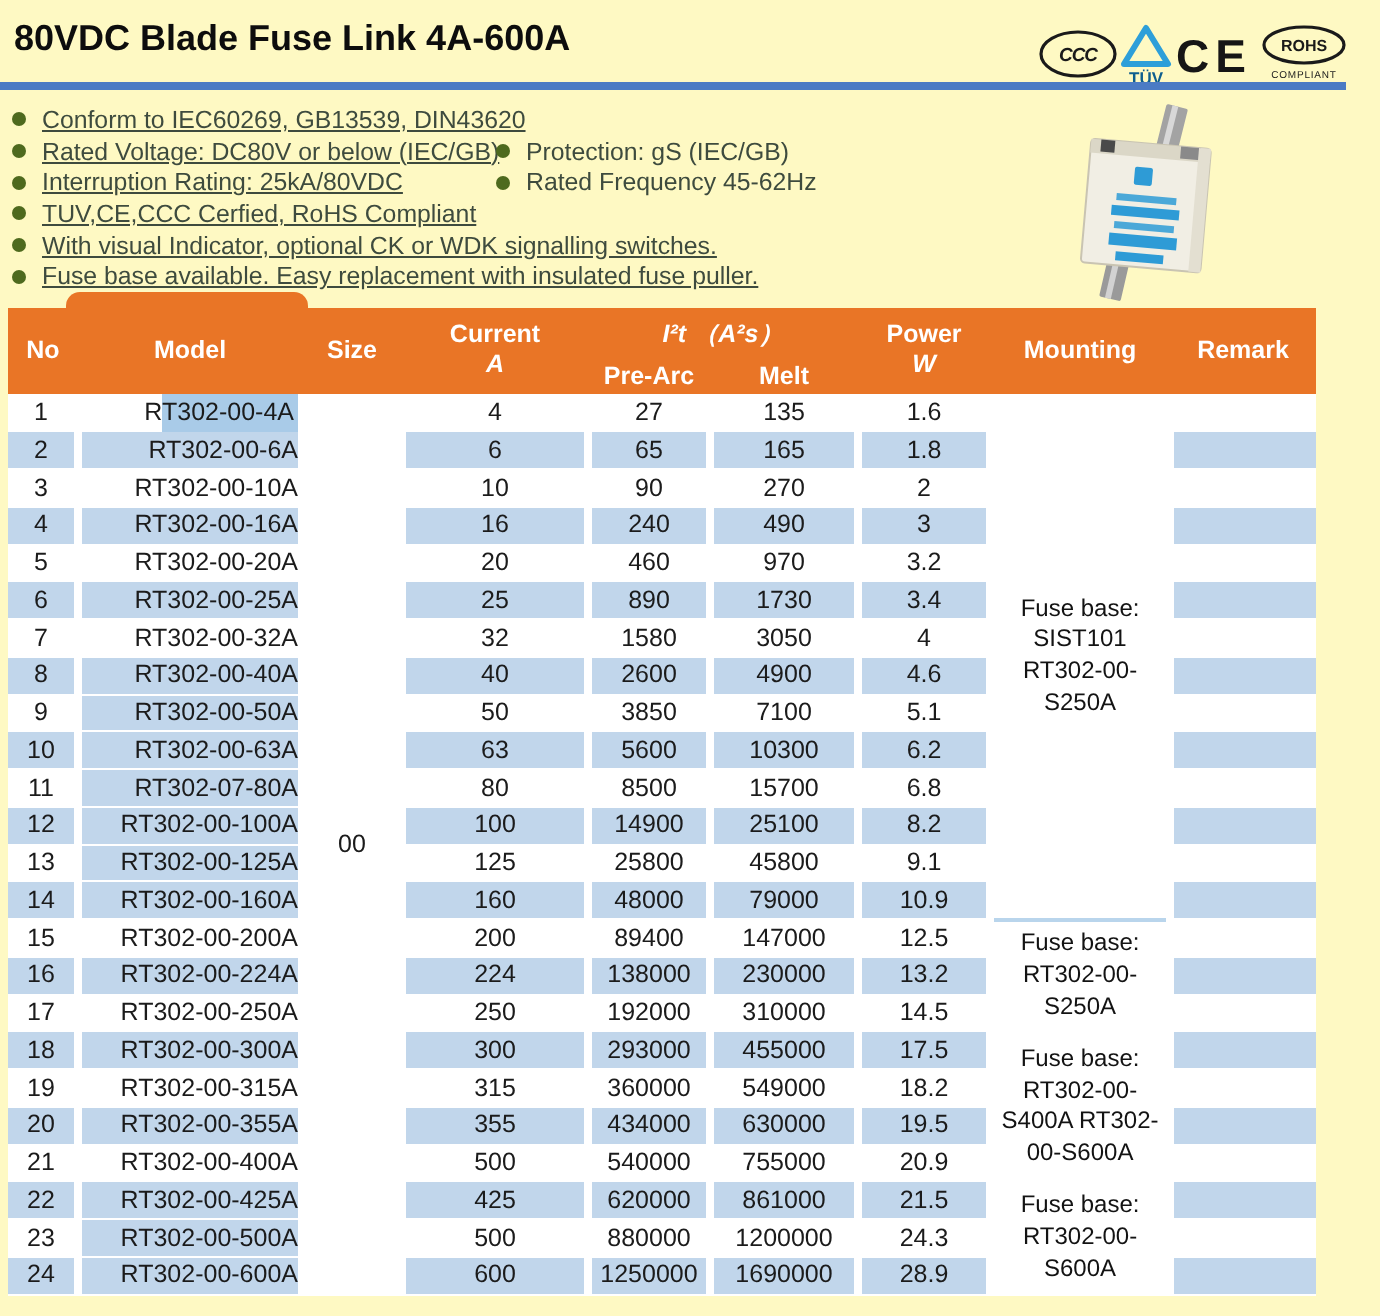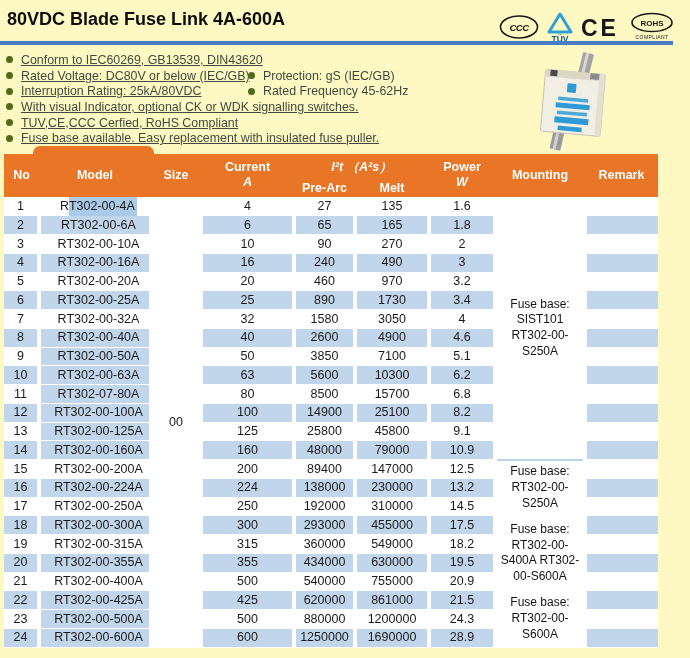--- a/index.html
+++ b/index.html
@@ -1,21 +1,21 @@
 <!DOCTYPE html>
 <html><head>
 <meta charset="utf-8">
 <style>
   html,body{margin:0;padding:0;}
   body{width:690px;height:658px;background:#fff;font-family:"Liberation Sans",sans-serif;overflow:hidden;}
   .page{position:relative;width:690px;height:658px;background:#fef9c3;}
 
   .title{position:absolute;left:7px;top:9px;font-size:18px;font-weight:bold;color:#0d0d0d;}
 
-  .certs{position:absolute;left:498px;top:11px;width:176px;height:32px;display:flex;align-items:center;justify-content:space-between;}
+  .certs{position:absolute;left:498px;top:11px;width:176px;height:32px;display:flex;align-items:center;justify-content:flex-end;}
   .certs svg{display:block;}
 
   .divider{position:absolute;left:0;top:41px;width:673px;height:4px;background:#4B7BC4;}
 
   #features{position:absolute;left:6px;top:52px;}
   .feat-row{display:flex;height:15.7px;align-items:center;font-size:12.4px;color:#3E4B3E;}
   .feat-cell{display:flex;align-items:center;white-space:nowrap;}
   .feat-left{width:242px;text-decoration:underline;}
   .dot{width:7px;height:7px;border-radius:50%;background:#4E6A1E;margin-right:8px;flex:none;}
 
@@ -26,21 +26,21 @@
   table{position:relative;margin-top:8px;border-collapse:collapse;table-layout:fixed;width:654px;}
   thead th{background:#E97526;color:#fff;font-size:12.5px;font-weight:bold;text-align:center;padding:0;border:0;vertical-align:middle;}
   tr.h1{height:26px;padding-left:48px;}
   tr.h2{height:17px;}
   .it{font-style:italic;}
   .blk{display:block;line-height:1.2;}
   tbody tr{height:18.75px;}
   tbody td{border-left:4px solid #fff;border-top:1px solid #fff;border-bottom:1px solid #fff;padding:0;font-size:12.5px;color:#1b1b1b;text-align:center;line-height:1;vertical-align:middle;background:#fff;}
   tbody td:first-child{border-left:0;}
   tbody td.blue{background:#C1D6EB;}
-  td.model{text-align:center;padding-left:7px;}
+  td.model{text-align:right;padding-left:7px;}
   td.size{background:#fff;}
   td.mounting{background:#fff;white-space:pre-line;font-size:12px;line-height:1.3;color:#131313;}
   td.first-group{border-bottom:2px solid #B9D5EC;}
   .selection{background:#A9CBE8;padding:2px 2px 3px 0;}
 </style>
 </head>
 <body>
 
 <div class="page">
 
@@ -90,27 +90,27 @@
           <span>Interruption Rating: 25kA/80VDC</span>
         </span>
         <span class="feat-cell">
           <i class="dot"></i>
           <span>Rated Frequency 45-62Hz</span>
         </span>
       </div>
       <div class="feat-row">
         <span class="feat-cell feat-left">
           <i class="dot"></i>
+          <span>TUV,CE,CCC Cerfied, RoHS Compliant</span>
+        </span>
+      </div>
+      <div class="feat-row">
+        <span class="feat-cell feat-left">
+          <i class="dot"></i>
           <span>With visual Indicator, optional CK or WDK signalling switches.</span>
-        </span>
-      </div>
-      <div class="feat-row">
-        <span class="feat-cell feat-left">
-          <i class="dot"></i>
-          <span>TUV,CE,CCC Cerfied, RoHS Compliant</span>
         </span>
       </div>
       <div class="feat-row">
         <span class="feat-cell feat-left">
           <i class="dot"></i>
           <span>Fuse base available. Easy replacement with insulated fuse puller.</span>
         </span>
       </div>
     </div>
 

